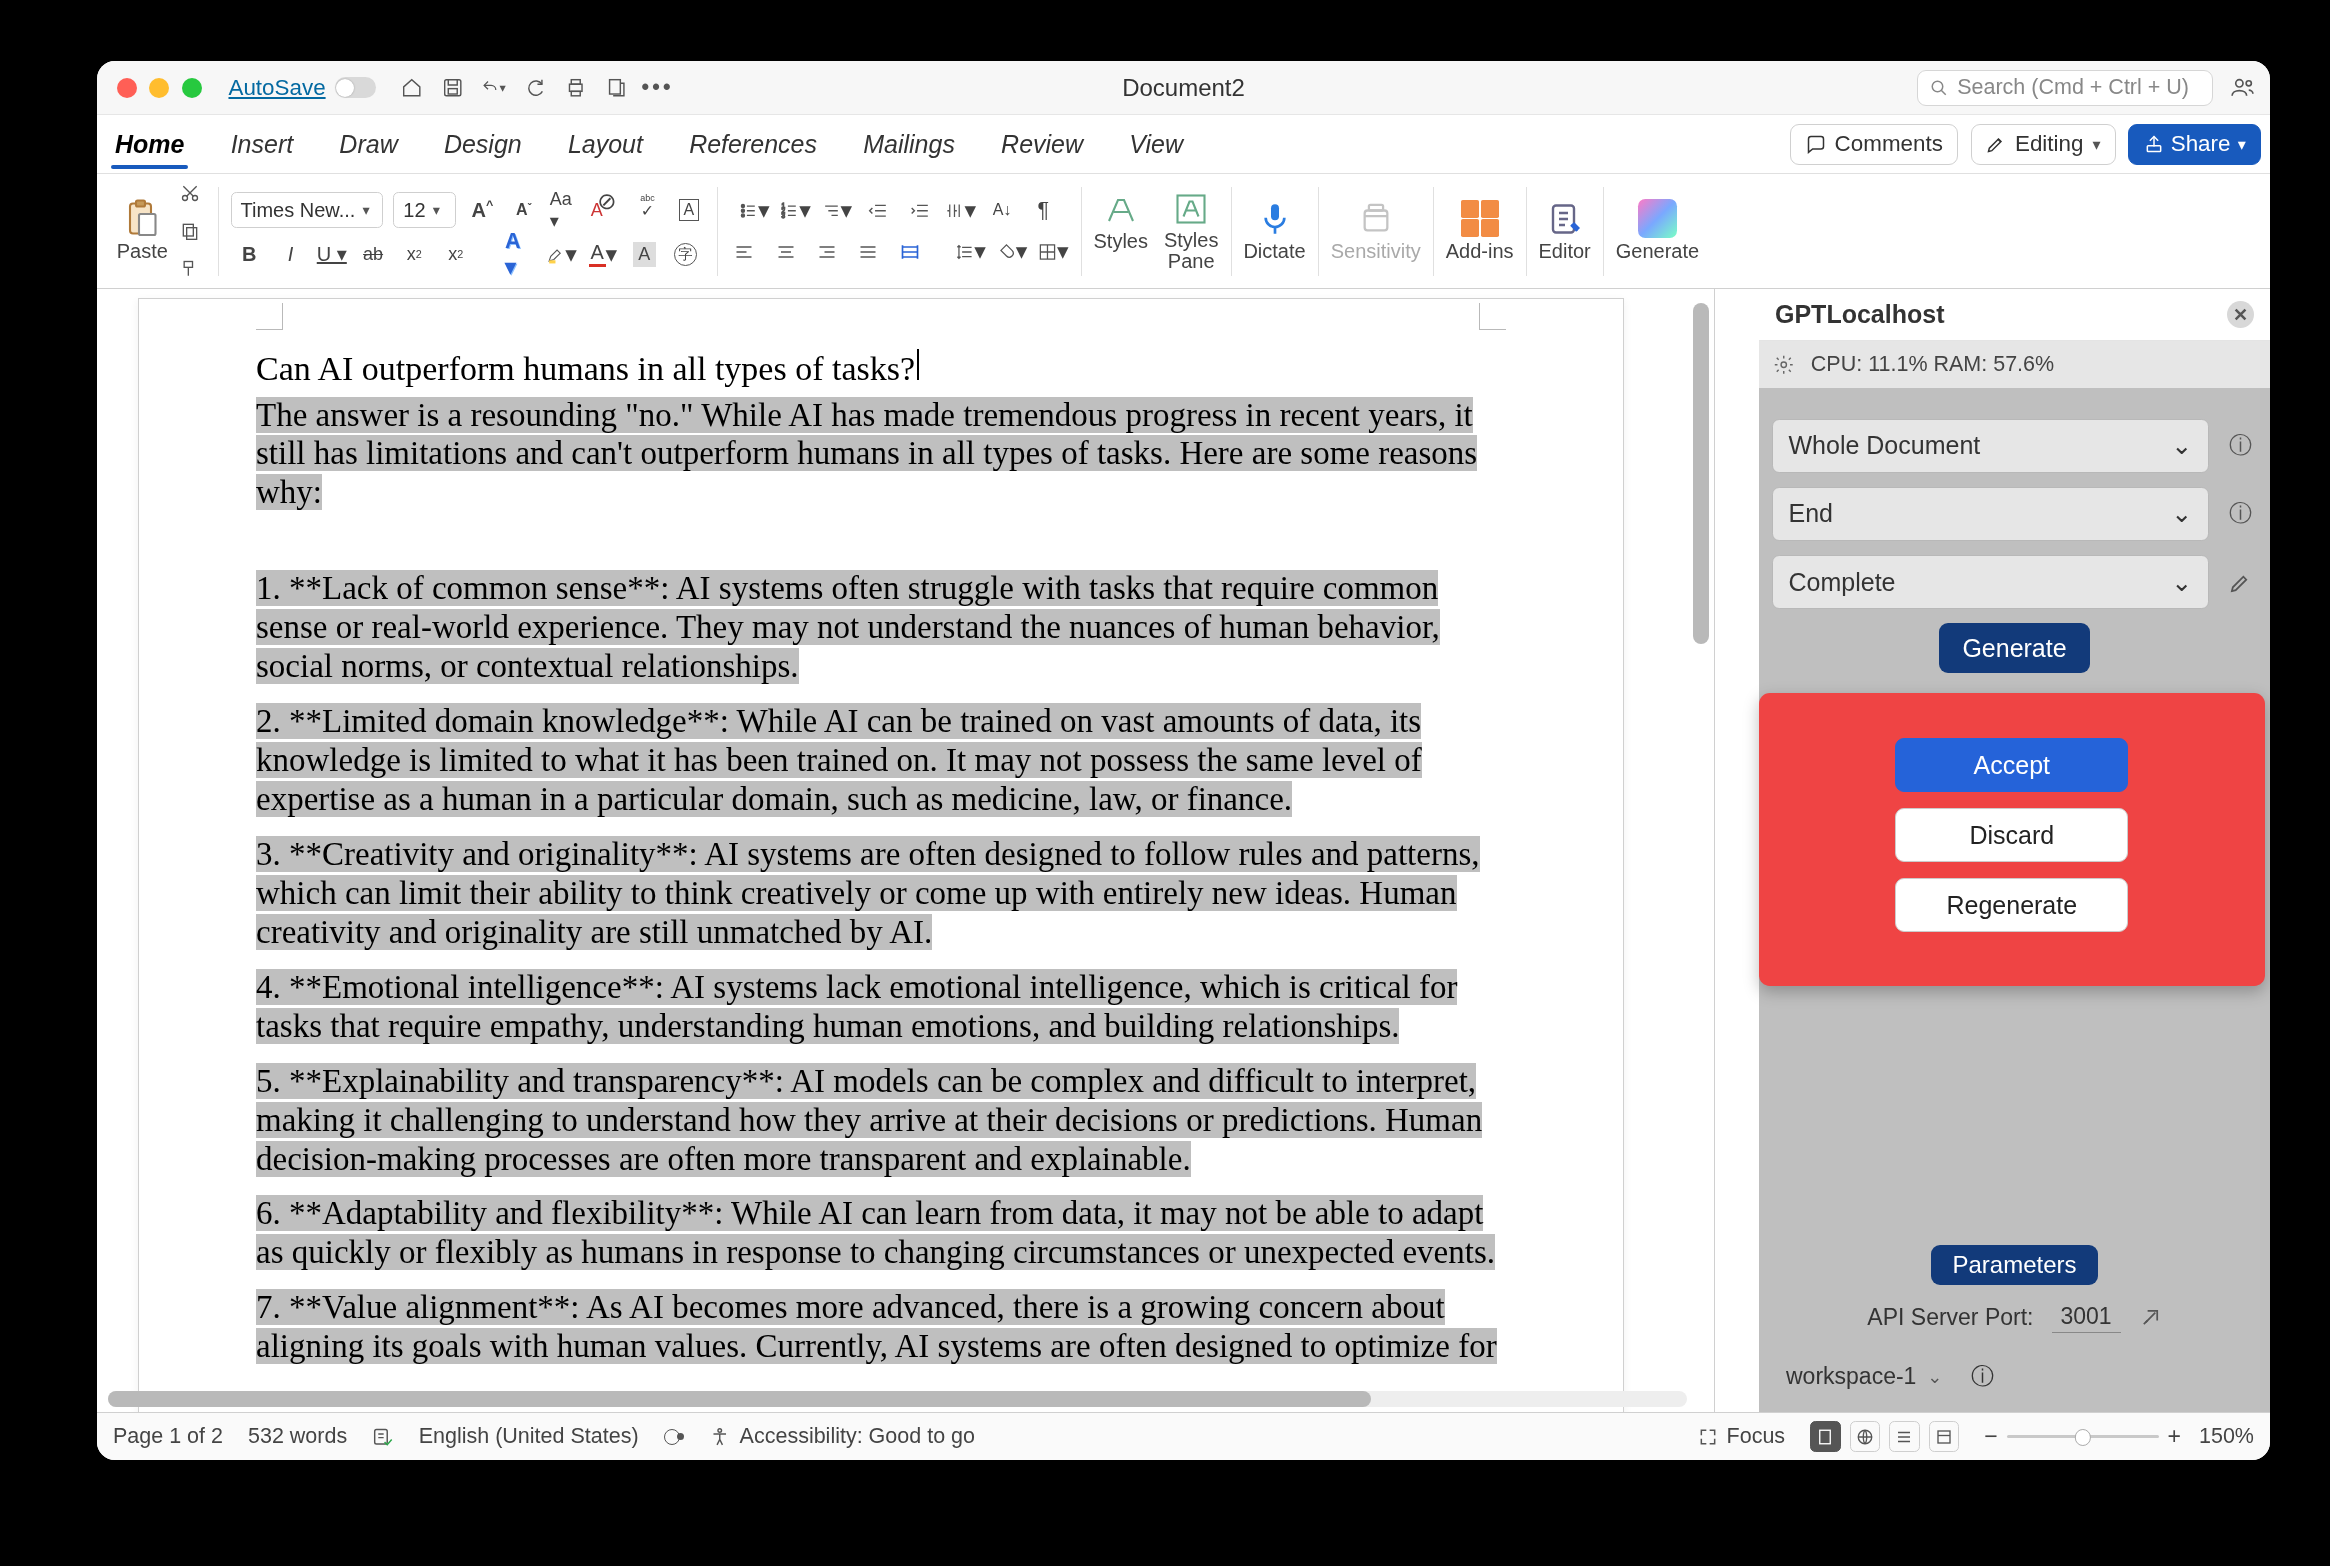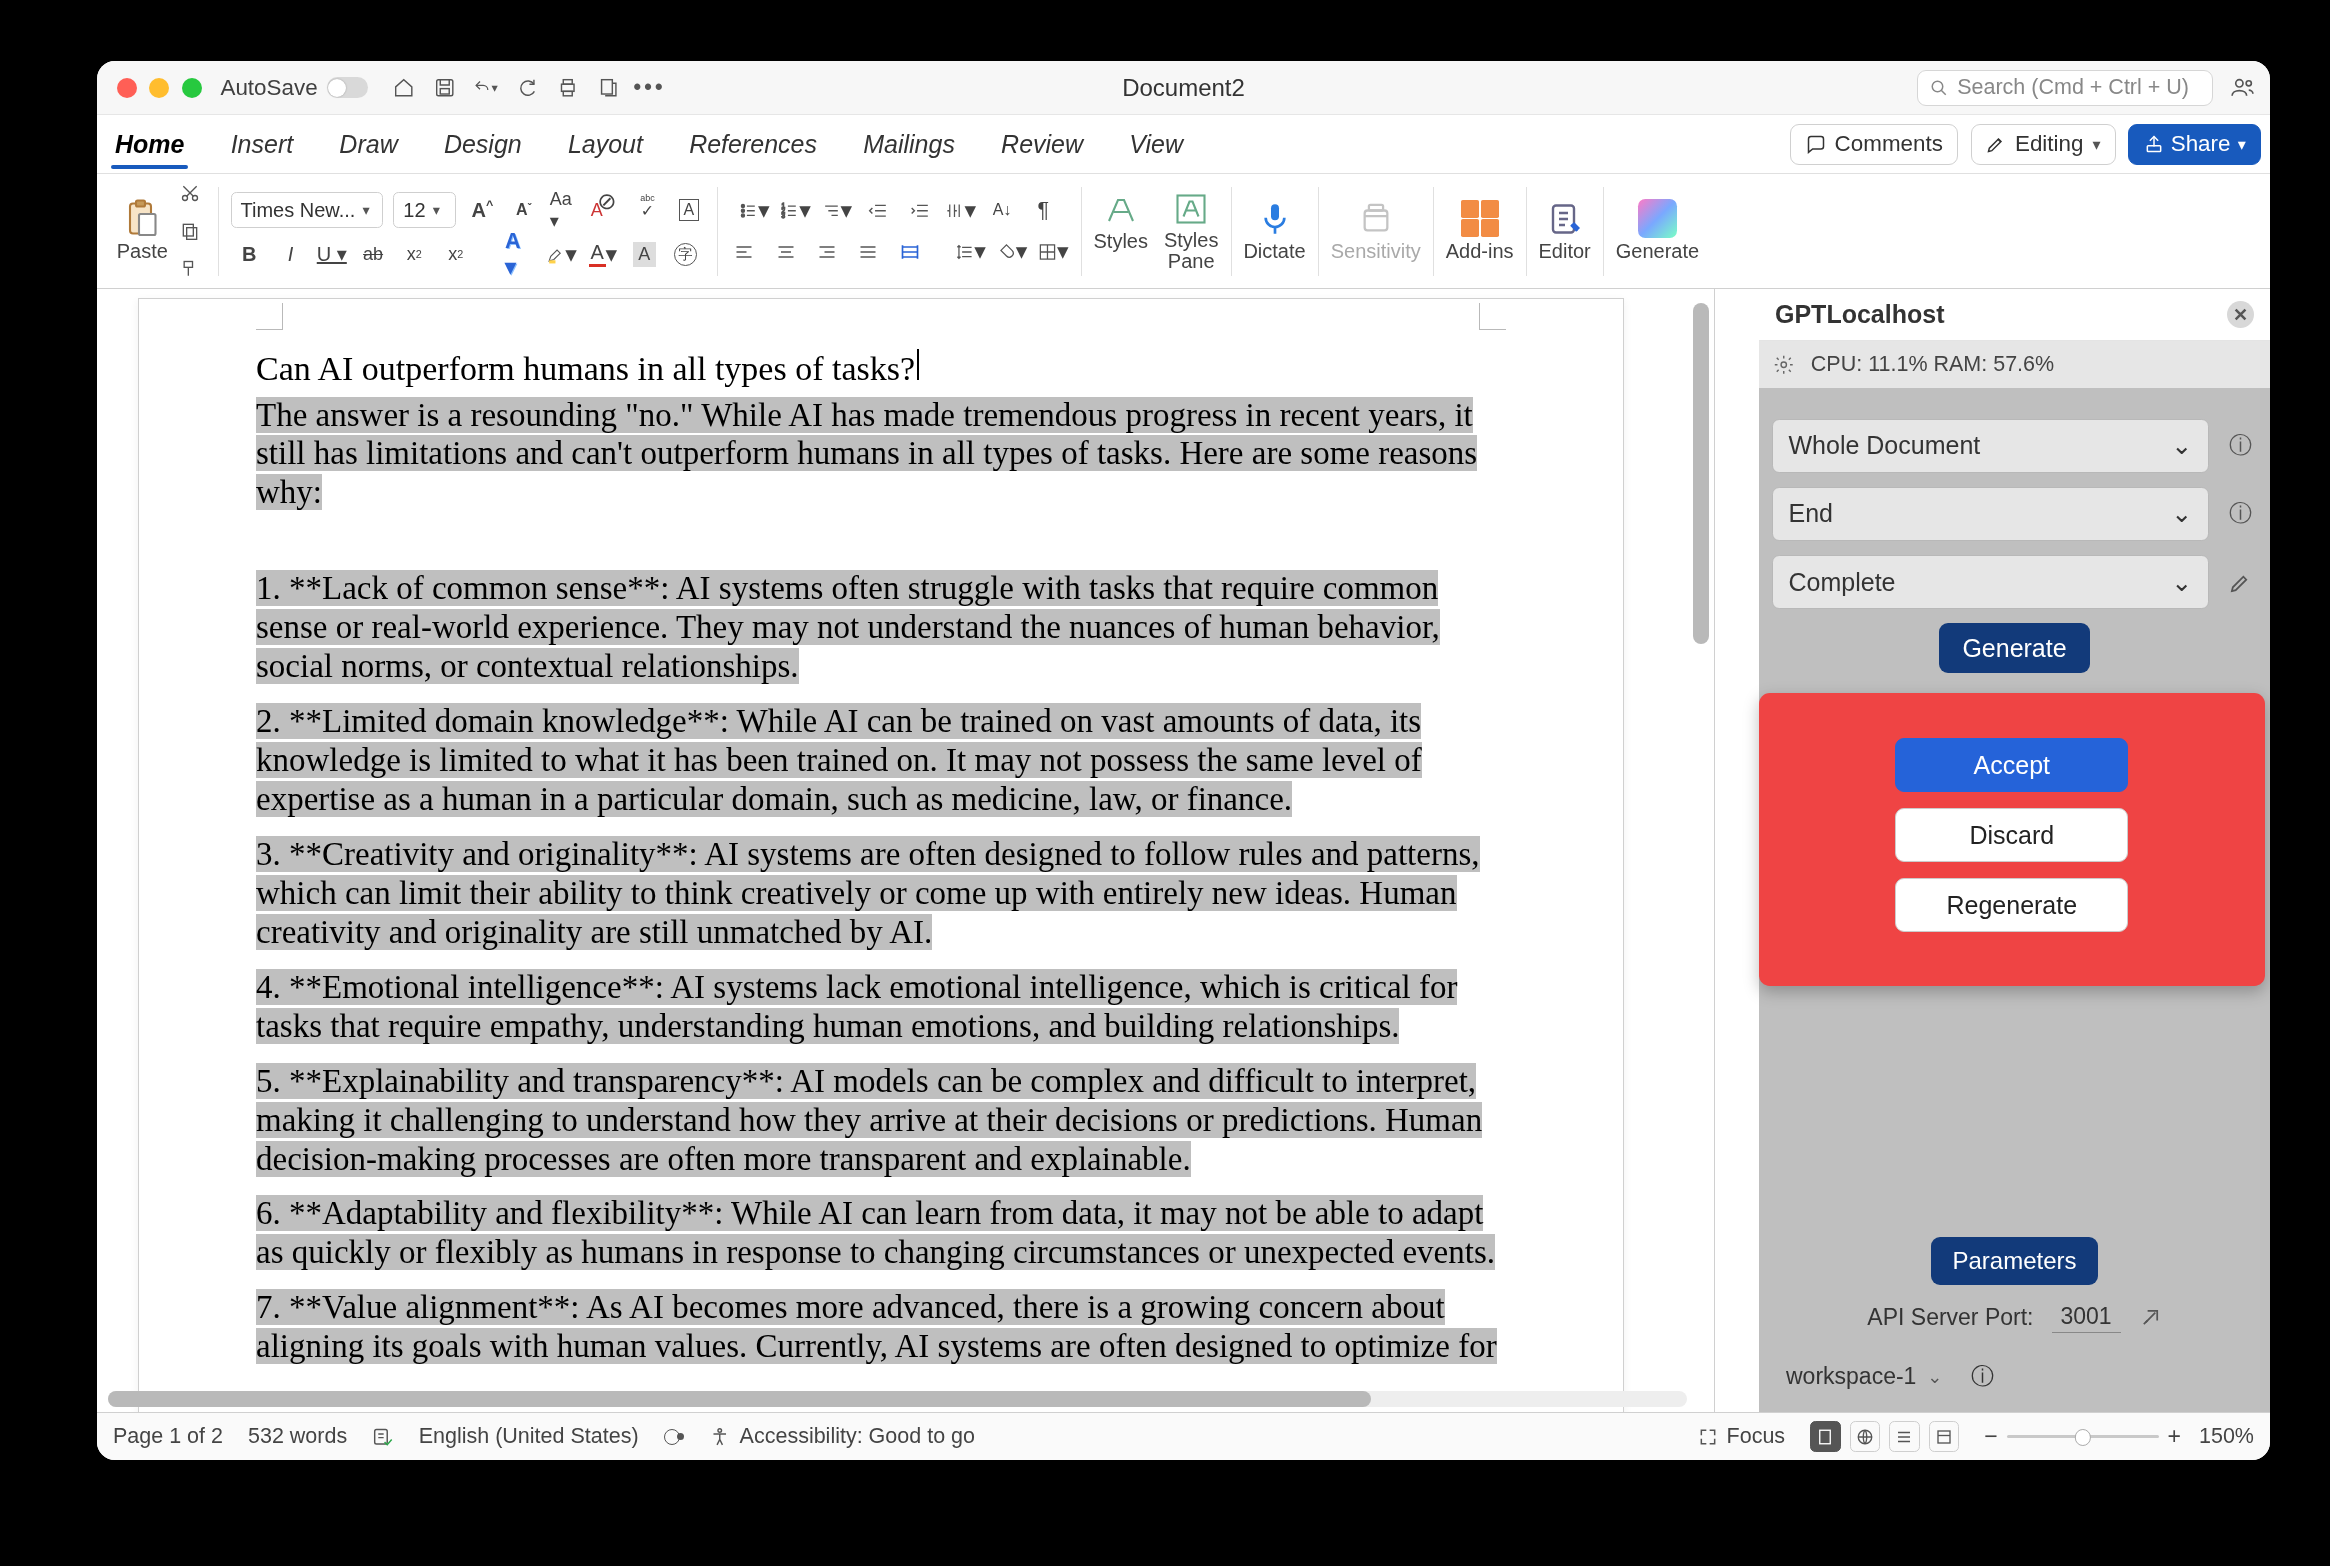--- a/index.html
+++ b/index.html
@@ -53,21 +53,21 @@
   border-bottom: 0.9px solid #e6e6e6;
   display: flex;
   align-items: center;
   padding: 0 14.3px;
   position: relative;
   gap: 10.8px;
 }
 .traffic { display:flex; gap:12.5px; margin-left:5.4px; }
 .tl { width:20px; height:20px; border-radius:50%; }
 .tl.red{background:#ff5f56;} .tl.yellow{background:#ffbd2e;} .tl.green{background:#27c93f;}
-.autosave { display:flex; align-items:center; gap:9px; margin-left:8px; color:#404040; font-size:22.4px;}
+.autosave { display:flex; align-items:center; gap:9px; margin-left:16px; color:#0369a1; font-size:22.4px;text-decoration:underline;}
 .switch { width:41px; height:21.5px; border-radius:10.8px; background:#d9d9d9; position:relative;}
 .switch::after{content:"";position:absolute;left:1.8px;top:1.8px;width:18px;height:18px;border-radius:50%;background:#fff;box-shadow:0 0 1.8px rgba(0,0,0,.3);}
 .tb-icons{display:flex;gap:16px;margin-left:12.5px;color:#555;}
 .tb-icon{width:25px;height:25px;display:flex;align-items:center;justify-content:center;}
 .doc-title{position:absolute;left:50%;transform:translateX(-50%);font-size:24px;color:#333;}
 .right-tb{margin-left:auto;display:flex;align-items:center;gap:16px;}
 .searchbox{display:flex;align-items:center;gap:9px;background:#fff;border:0.9px solid #d6d6d6;border-radius:9px;height:36px;padding:0 12.5px;width:296px;color:#888;font-size:21.5px;}
 .collab-icon{width:27px;height:27px;display:flex;align-items:center;justify-content:center;color:#555;}
 
 
@@ -127,21 +127,21 @@
 .pane-status .gear{width:25px;height:25px;display:flex;align-items:center;justify-content:center;color:#666;}
 .pane-body{flex:1;background:var(--pane-gray);position:relative;padding:30.5px 12.5px;}
 .sel{display:flex;align-items:center;gap:14.3px;margin-bottom:14.3px;}
 .sel .dd{flex:1;background:#e6e6e6;border:0.9px solid #b8b8b8;border-radius:7.2px;height:54px;display:flex;align-items:center;padding:0 16px;font-size:25px;color:#333;justify-content:space-between;}
 .sel .side{width:34px;height:34px;display:flex;align-items:center;justify-content:center;color:#555;}
 .gen-btn{display:block;margin:9px auto 0;background:#123a7a;color:#fff;border:none;border-radius:9px;height:50px;padding:0 23px;font-size:25px;}
 .popup{position:absolute;left:0;right:5.4px;top:305px;background:#ef4444;border-radius:10.8px;box-shadow:0 5.4px 16px rgba(0,0,0,.25);padding:45px 81px 38px;}
 .popup .btn{display:block;width:233px;margin:0 auto 16px;height:54px;border-radius:9px;font-size:25px;border:0.9px solid #ccc;background:#fff;color:#222;}
 .popup .btn.primary{background:var(--blue-bright);color:#fff;border-color:var(--blue-bright);}
 .params{position:absolute;left:0;right:0;bottom:0;padding:0 27px 20px;background:var(--pane-gray);}
-.params .p-btn{display:block;margin:0 auto 16px;background:#123a7a;color:#fff;border:none;border-radius:9px;height:48px;padding:0 21.5px;font-size:24px;}
+.params .p-btn{display:block;margin:0 auto 16px;background:#123a7a;color:#fff;border:none;border-radius:9px;height:40px;padding:0 21.5px;font-size:24px;}
 .params .row{display:flex;align-items:center;justify-content:center;gap:18px;font-size:23px;color:#333;}
 .params .row .val{border-bottom:0.9px solid #888;padding:1.8px 9px;}
 .params .ws{display:flex;align-items:center;justify-content:flex-start;gap:10.8px;margin-top:28px;font-size:23px;color:#333;}
 .params .ws .arrow{font-size:18px;color:#555;}
 
 
 .statusbar{height:48px;border-top:0.9px solid var(--border);background:#fafafa;display:flex;align-items:center;padding:0 16px;font-size:21.5px;color:#444;gap:25px;}
 .statusbar .spacer{flex:1;}
 .statusbar .seg{display:flex;align-items:center;gap:9px;}
 .statusbar .viewbtn{width:30.5px;height:30.5px;border:0.9px solid #cfcfcf;border-radius:5.4px;display:flex;align-items:center;justify-content:center;color:#555;}

